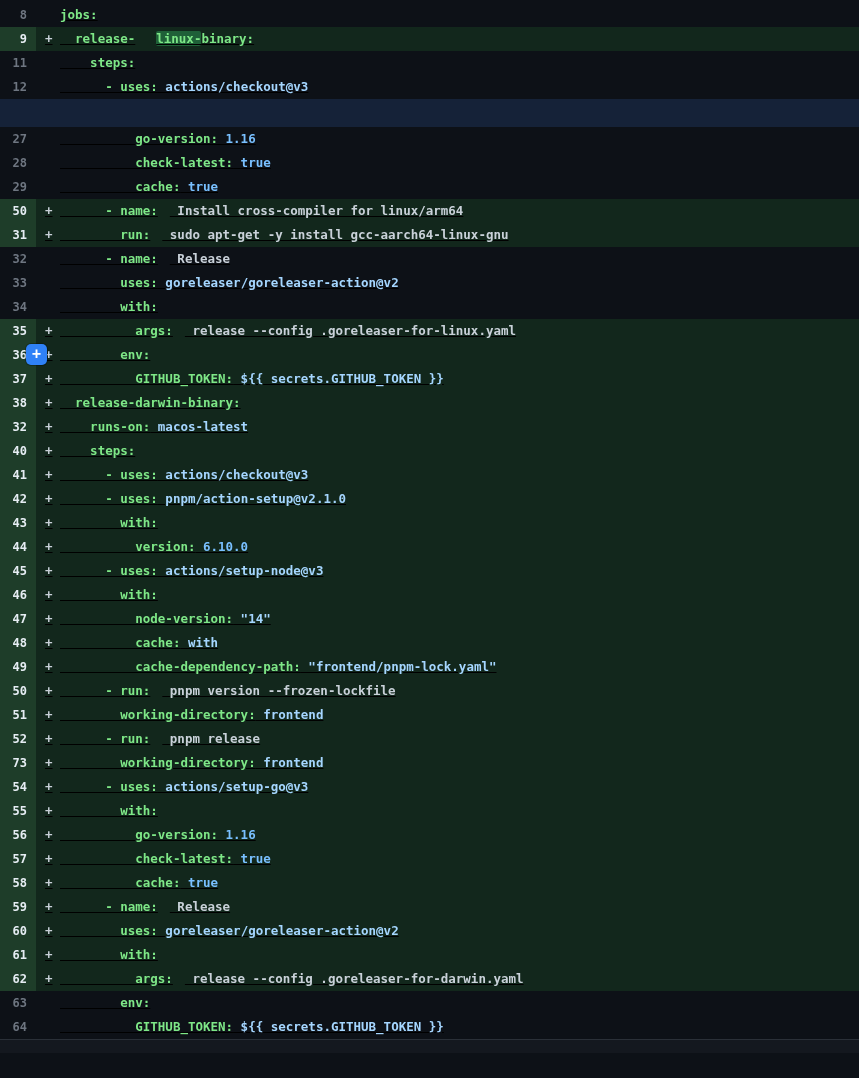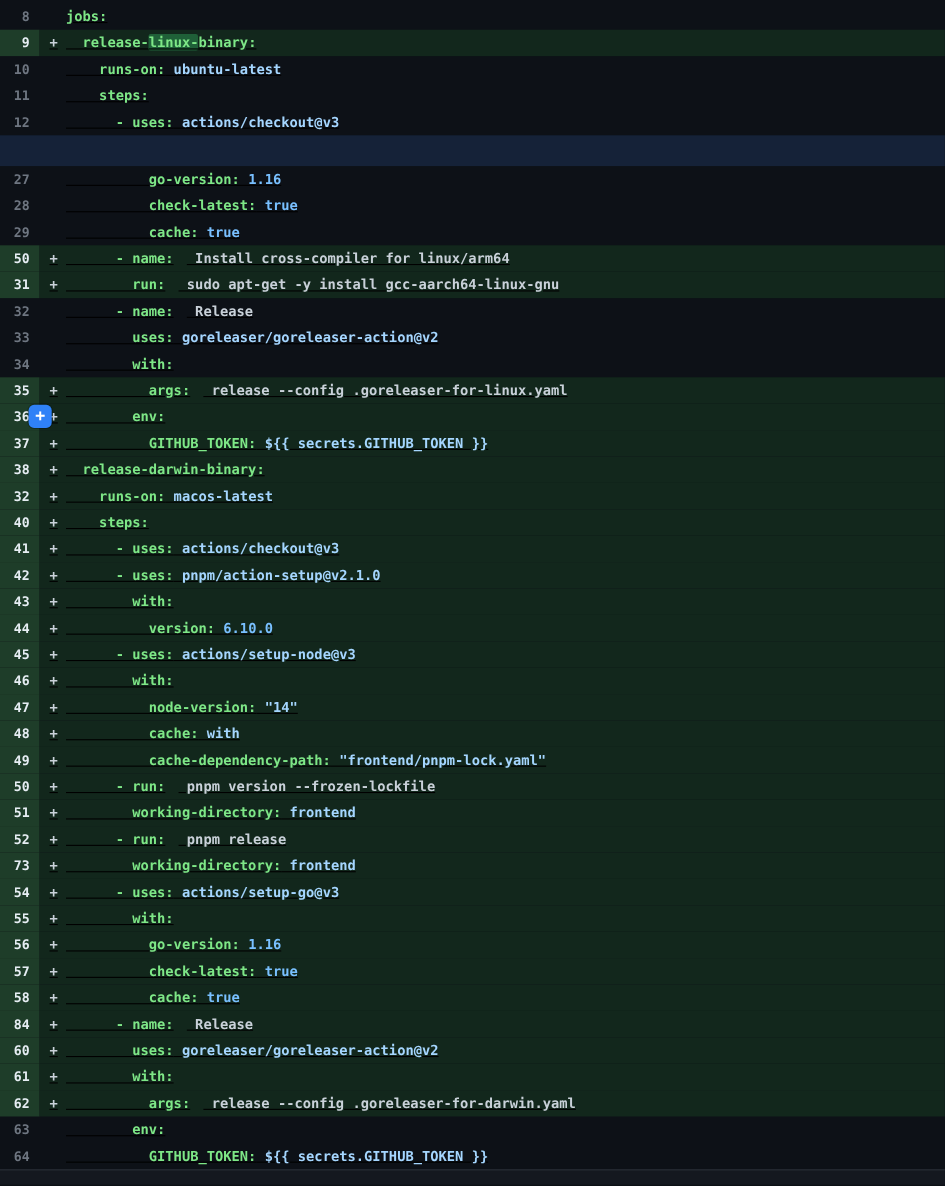--- a/index.html
+++ b/index.html
@@ -49,21 +49,21 @@
     background:var(--added-gutter-bg,#1e3d29);
     color:var(--added-num,#e6edf3);
   }
   .row.add .code{background:var(--added-bg,#12271c);}
   .hunk{
     height:28px;
     background:var(--hunk-bg,#152238);
     cursor:pointer;
   }
   .tok-k{color:var(--key,#7ee787);}
-  .tok-kh{color:var(--key,#7ee787);background:var(--word-hl,#1f6038);border-radius:2px;}
+  .tok-kh{color:var(--key,#7ee787);background:var(--word-hl,#1f6038);border-radius:2px;margin-left:21px;}
   .tok-s{color:var(--string,#a5d6ff);}
   .tok-c{color:var(--constant,#79c0ff);}
   .tok-p{color:var(--plain,#c9d1d9);margin-left:12px;}
   .btn-plus{
     position:absolute;
     left:26px;top:1px;
     width:21px;height:21px;
     border-radius:5px;
     background:var(--comment-btn,#2f81f7);
     color:#ffffff;
@@ -80,21 +80,20 @@
     background:var(--footer-bg,#14181f);
     border-top:1px solid var(--border,#2a3038);
   }
 </style>
 </head>
 <body>
 
 <div id="diff-view">
     <div class="row"><div class="gut">8</div><div class="code"><span class="marker"></span><span class="txt"><span class="tok-k">jobs:</span></span></div></div>
     <div class="row add"><div class="gut">9</div><div class="code"><span class="marker">+</span><span class="txt"><span class="tok-k">  release-</span><span class="tok-kh">linux-</span><span class="tok-k">binary:</span></span></div></div>
-    <div class="row"><div class="gut">10</div><div class="code"><span class="marker"></span><span class="txt"><span class="tok-k">    runs-on:</span><span class="tok-s"> ubuntu-latest</span></span></div></div>
     <div class="row"><div class="gut">11</div><div class="code"><span class="marker"></span><span class="txt"><span class="tok-k">    steps:</span></span></div></div>
     <div class="row"><div class="gut">12</div><div class="code"><span class="marker"></span><span class="txt"><span class="tok-k">      - uses:</span><span class="tok-s"> actions/checkout@v3</span></span></div></div>
     <div class="hunk"></div>
     <div class="row"><div class="gut">27</div><div class="code"><span class="marker"></span><span class="txt"><span class="tok-k">          go-version:</span><span class="tok-c"> 1.16</span></span></div></div>
     <div class="row"><div class="gut">28</div><div class="code"><span class="marker"></span><span class="txt"><span class="tok-k">          check-latest:</span><span class="tok-c"> true</span></span></div></div>
     <div class="row"><div class="gut">29</div><div class="code"><span class="marker"></span><span class="txt"><span class="tok-k">          cache:</span><span class="tok-c"> true</span></span></div></div>
     <div class="row add"><div class="gut">50</div><div class="code"><span class="marker">+</span><span class="txt"><span class="tok-k">      - name:</span><span class="tok-p"> Install cross-compiler for linux/arm64</span></span></div></div>
     <div class="row add"><div class="gut">31</div><div class="code"><span class="marker">+</span><span class="txt"><span class="tok-k">        run:</span><span class="tok-p"> sudo apt-get -y install gcc-aarch64-linux-gnu</span></span></div></div>
     <div class="row"><div class="gut">32</div><div class="code"><span class="marker"></span><span class="txt"><span class="tok-k">      - name:</span><span class="tok-p"> Release</span></span></div></div>
     <div class="row"><div class="gut">33</div><div class="code"><span class="marker"></span><span class="txt"><span class="tok-k">        uses:</span><span class="tok-s"> goreleaser/goreleaser-action@v2</span></span></div></div>
@@ -116,20 +115,20 @@
     <div class="row add"><div class="gut">49</div><div class="code"><span class="marker">+</span><span class="txt"><span class="tok-k">          cache-dependency-path:</span><span class="tok-s"> "frontend/pnpm-lock.yaml"</span></span></div></div>
     <div class="row add"><div class="gut">50</div><div class="code"><span class="marker">+</span><span class="txt"><span class="tok-k">      - run:</span><span class="tok-p"> pnpm version --frozen-lockfile</span></span></div></div>
     <div class="row add"><div class="gut">51</div><div class="code"><span class="marker">+</span><span class="txt"><span class="tok-k">        working-directory:</span><span class="tok-s"> frontend</span></span></div></div>
     <div class="row add"><div class="gut">52</div><div class="code"><span class="marker">+</span><span class="txt"><span class="tok-k">      - run:</span><span class="tok-p"> pnpm release</span></span></div></div>
     <div class="row add"><div class="gut">73</div><div class="code"><span class="marker">+</span><span class="txt"><span class="tok-k">        working-directory:</span><span class="tok-s"> frontend</span></span></div></div>
     <div class="row add"><div class="gut">54</div><div class="code"><span class="marker">+</span><span class="txt"><span class="tok-k">      - uses:</span><span class="tok-s"> actions/setup-go@v3</span></span></div></div>
     <div class="row add"><div class="gut">55</div><div class="code"><span class="marker">+</span><span class="txt"><span class="tok-k">        with:</span></span></div></div>
     <div class="row add"><div class="gut">56</div><div class="code"><span class="marker">+</span><span class="txt"><span class="tok-k">          go-version:</span><span class="tok-c"> 1.16</span></span></div></div>
     <div class="row add"><div class="gut">57</div><div class="code"><span class="marker">+</span><span class="txt"><span class="tok-k">          check-latest:</span><span class="tok-c"> true</span></span></div></div>
     <div class="row add"><div class="gut">58</div><div class="code"><span class="marker">+</span><span class="txt"><span class="tok-k">          cache:</span><span class="tok-c"> true</span></span></div></div>
-    <div class="row add"><div class="gut">84</div><div class="code"><span class="marker">+</span><span class="txt"><span class="tok-k">      - name:</span><span class="tok-p"> Release</span></span></div></div>
+    <div class="row add"><div class="gut">59</div><div class="code"><span class="marker">+</span><span class="txt"><span class="tok-k">      - name:</span><span class="tok-p"> Release</span></span></div></div>
     <div class="row add"><div class="gut">60</div><div class="code"><span class="marker">+</span><span class="txt"><span class="tok-k">        uses:</span><span class="tok-s"> goreleaser/goreleaser-action@v2</span></span></div></div>
     <div class="row add"><div class="gut">61</div><div class="code"><span class="marker">+</span><span class="txt"><span class="tok-k">        with:</span></span></div></div>
     <div class="row add"><div class="gut">62</div><div class="code"><span class="marker">+</span><span class="txt"><span class="tok-k">          args:</span><span class="tok-p"> release --config .goreleaser-for-darwin.yaml</span></span></div></div>
     <div class="row"><div class="gut">63</div><div class="code"><span class="marker"></span><span class="txt"><span class="tok-k">        env:</span></span></div></div>
     <div class="row"><div class="gut">64</div><div class="code"><span class="marker"></span><span class="txt"><span class="tok-k">          GITHUB_TOKEN:</span><span class="tok-s"> ${{ secrets.GITHUB_TOKEN }}</span></span></div></div>
   </div>
 <div id="footer-strip"></div>
 
 </body></html>

